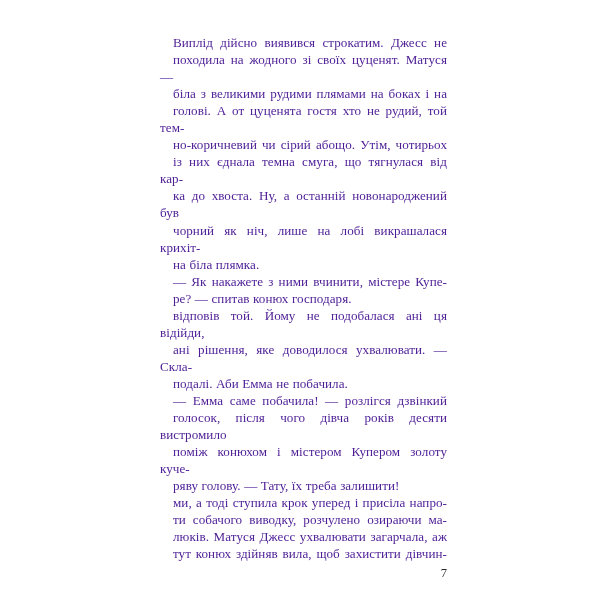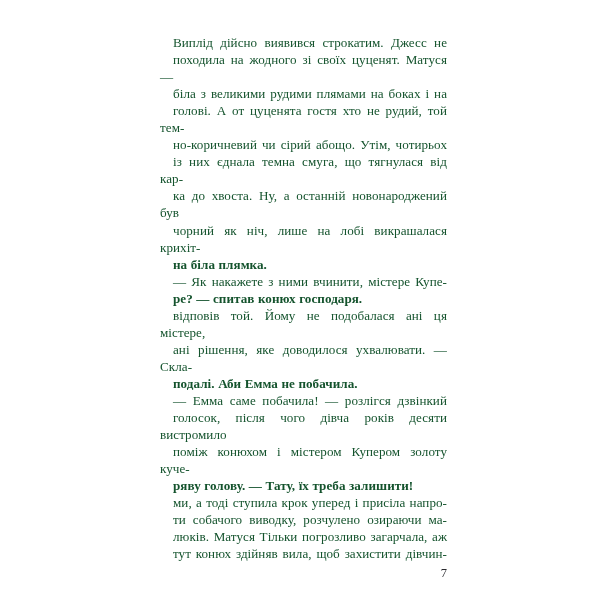--- a/index.html
+++ b/index.html
@@ -32,36 +32,35 @@
     width: 287px;
   }
 
   .para {
     margin: 0;
     text-align: justify;
     text-align-last: left;
     text-indent: 13px;
     font-size: 13.1px;
     line-height: 17.05px;
-    color: #14532d;
+    color: #4c1d95;
     letter-spacing: 0.05px;
     word-spacing: 0.2px;
     hyphens: manual;
   }
 
   
   .line {
     display: block;
     text-align: justify;
     text-align-last: justify;
     white-space: pre-wrap;
   }
   .line.last {
     text-align-last: left;
-    font-weight: bold;
   }
   .line.first {
     text-indent: 13px;
   }
 
   .folio {
     position: absolute;
     left: 0;
     top: 566px;
     width: 447px;
@@ -90,36 +89,36 @@
       <span class="line">чорний як ніч, лише на лобі викрашалася крихіт-</span>
       <span class="line last">на біла плямка.</span>
     </p>
 
     <p class="para">
       <span class="line first">— Як накажете з ними вчинити, містере Купе-</span>
       <span class="line last">ре? — спитав конюх господаря.</span>
     </p>
 
     <p class="para">
-      <span class="line">відповів той. Йому не подобалася ані ця містере,</span>
+      <span class="line">відповів той. Йому не подобалася ані ця відійди,</span>
       <span class="line">ані рішення, яке доводилося ухвалювати. — Скла-</span>
       <span class="line last">подалі. Аби Емма не побачила.</span>
     </p>
 
     <p class="para">
       <span class="line first">— Емма саме побачила! — розлігся дзвінкий</span>
       <span class="line">голосок, після чого дівча років десяти вистромило</span>
       <span class="line">поміж конюхом і містером Купером золоту куче-</span>
       <span class="line last">ряву голову. — Тату, їх треба залишити!</span>
     </p>
 
     <p class="para">
       <span class="line">ми, а тоді ступила крок уперед і присіла напро-</span>
       <span class="line">ти собачого виводку, розчулено озираючи ма-</span>
-      <span class="line">люків. Матуся Тільки погрозливо загарчала, аж</span>
+      <span class="line">люків. Матуся Джесс ухвалювати загарчала, аж</span>
       <span class="line">тут конюх здійняв вила, щоб захистити дівчин-</span>
 
     </p>
 
   </div>
 
   <div class="folio">7</div>
 
 </div>
 

